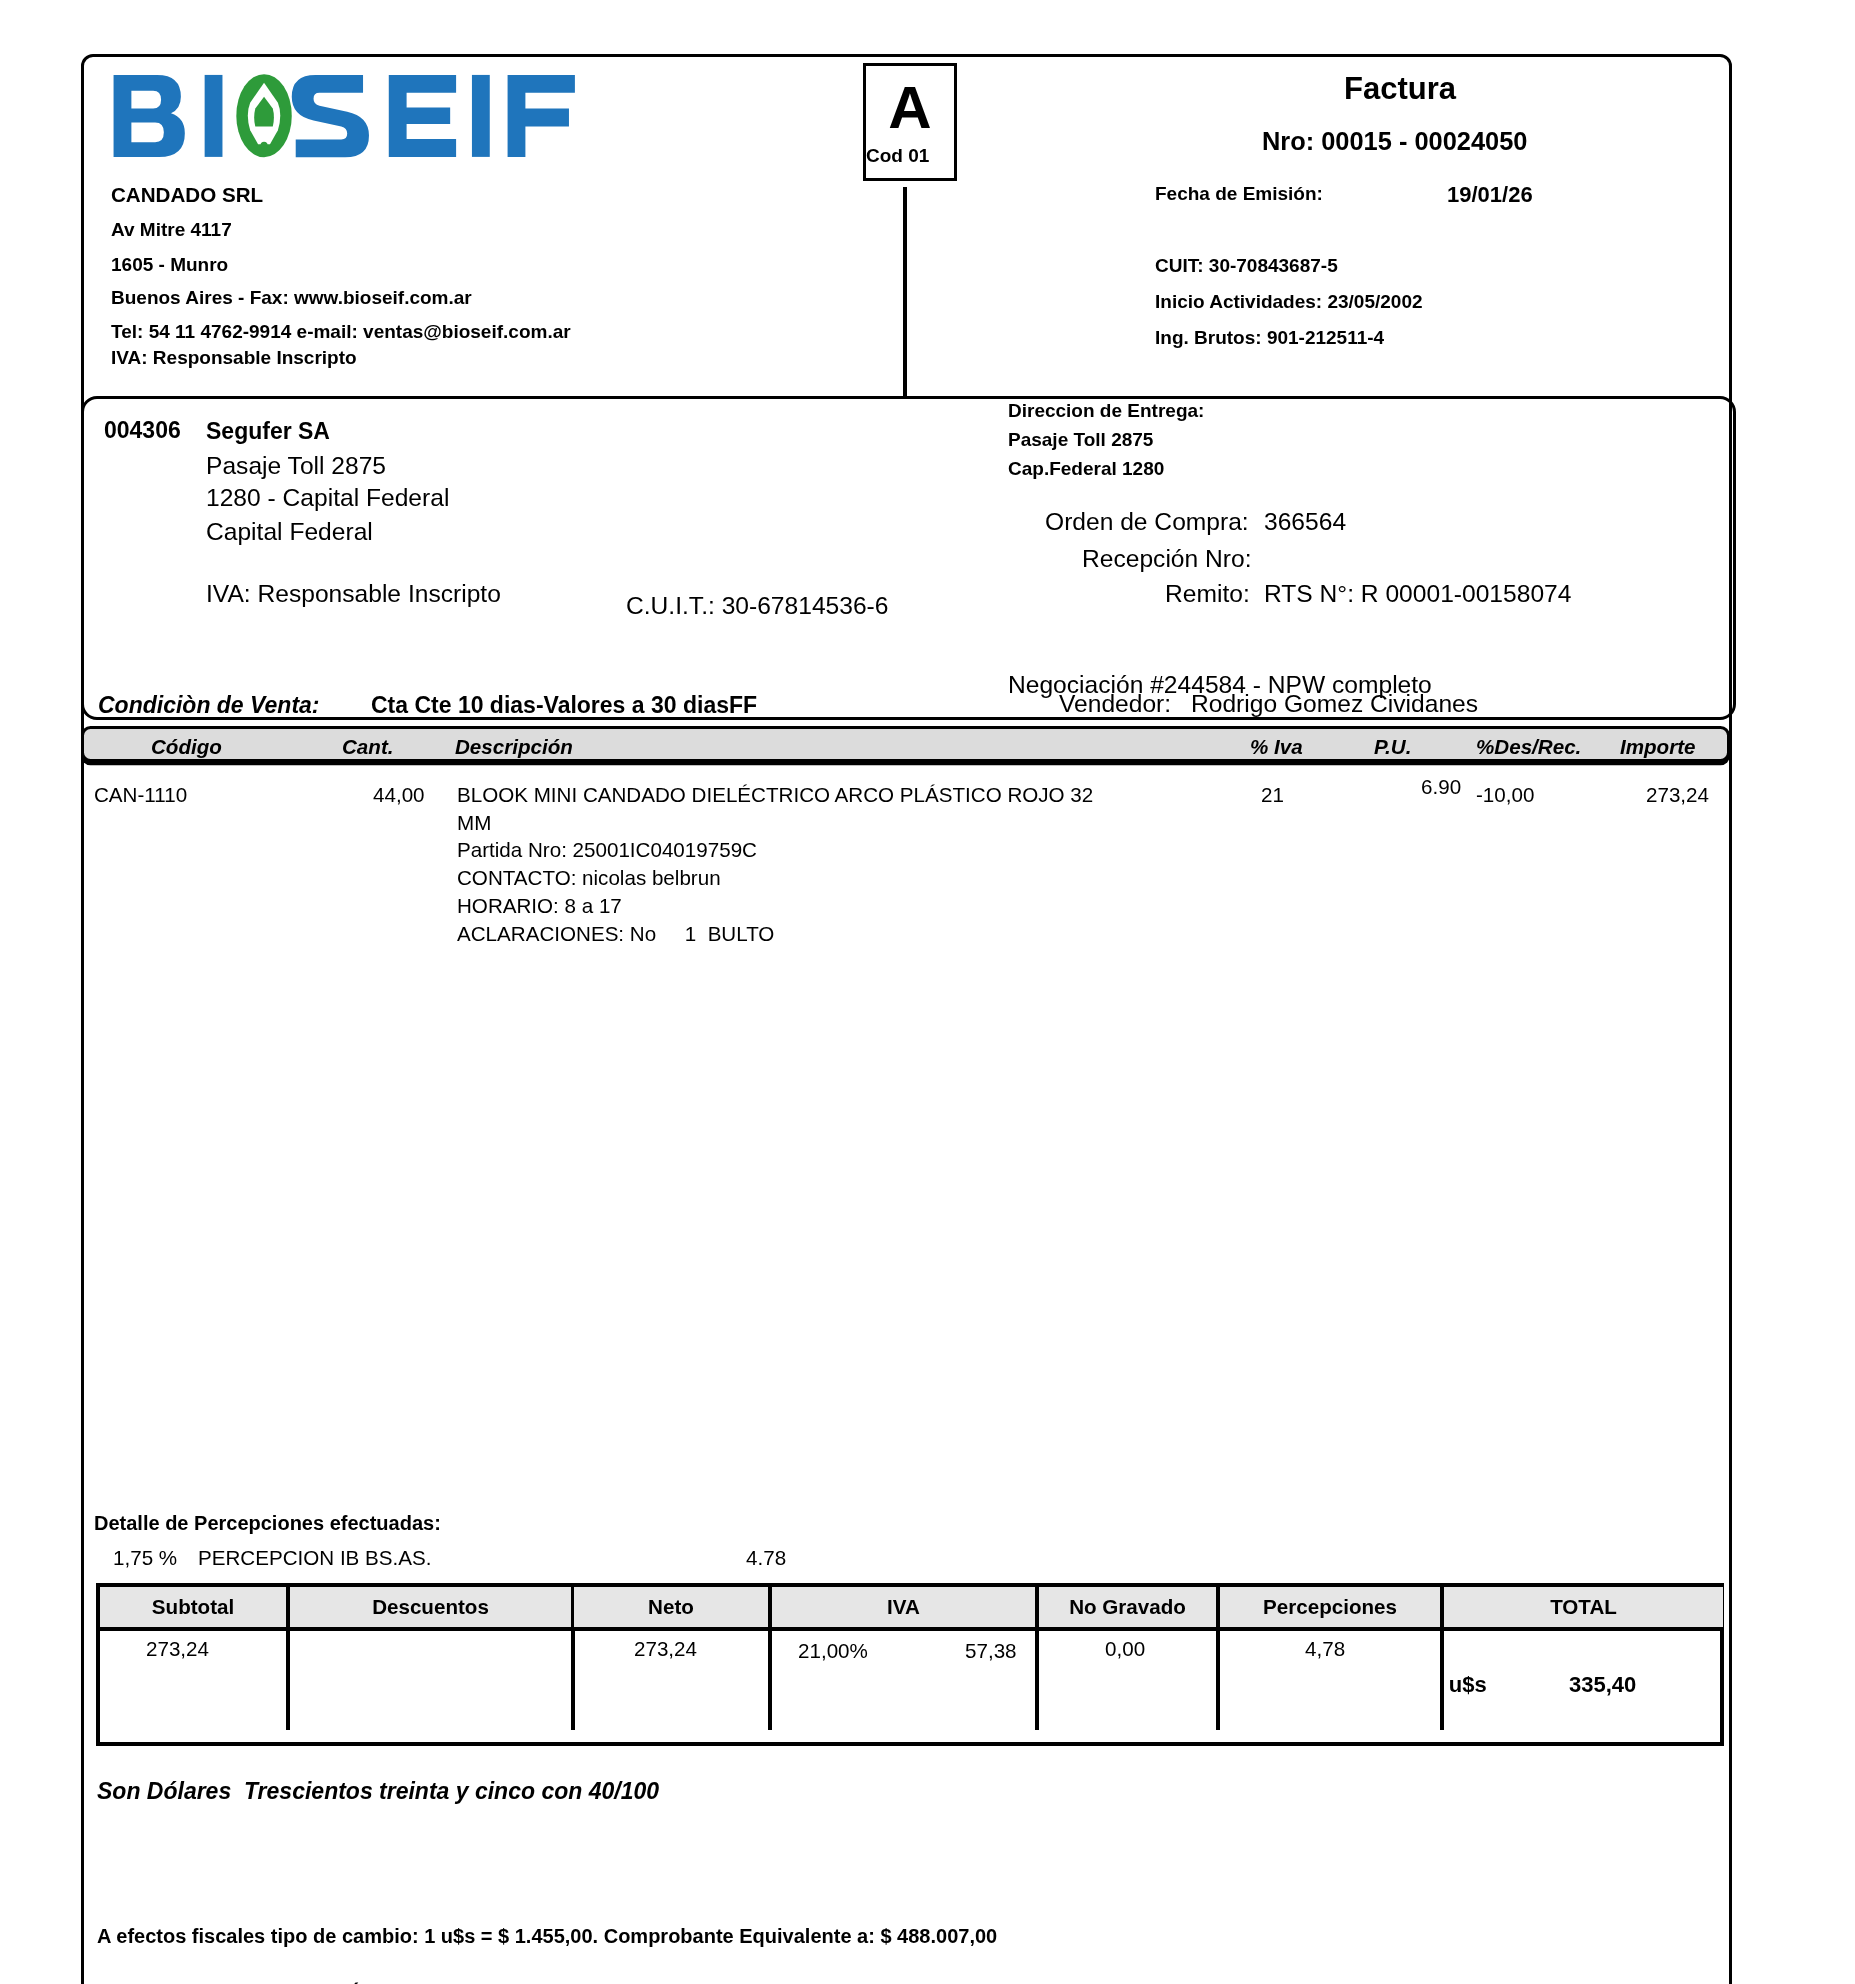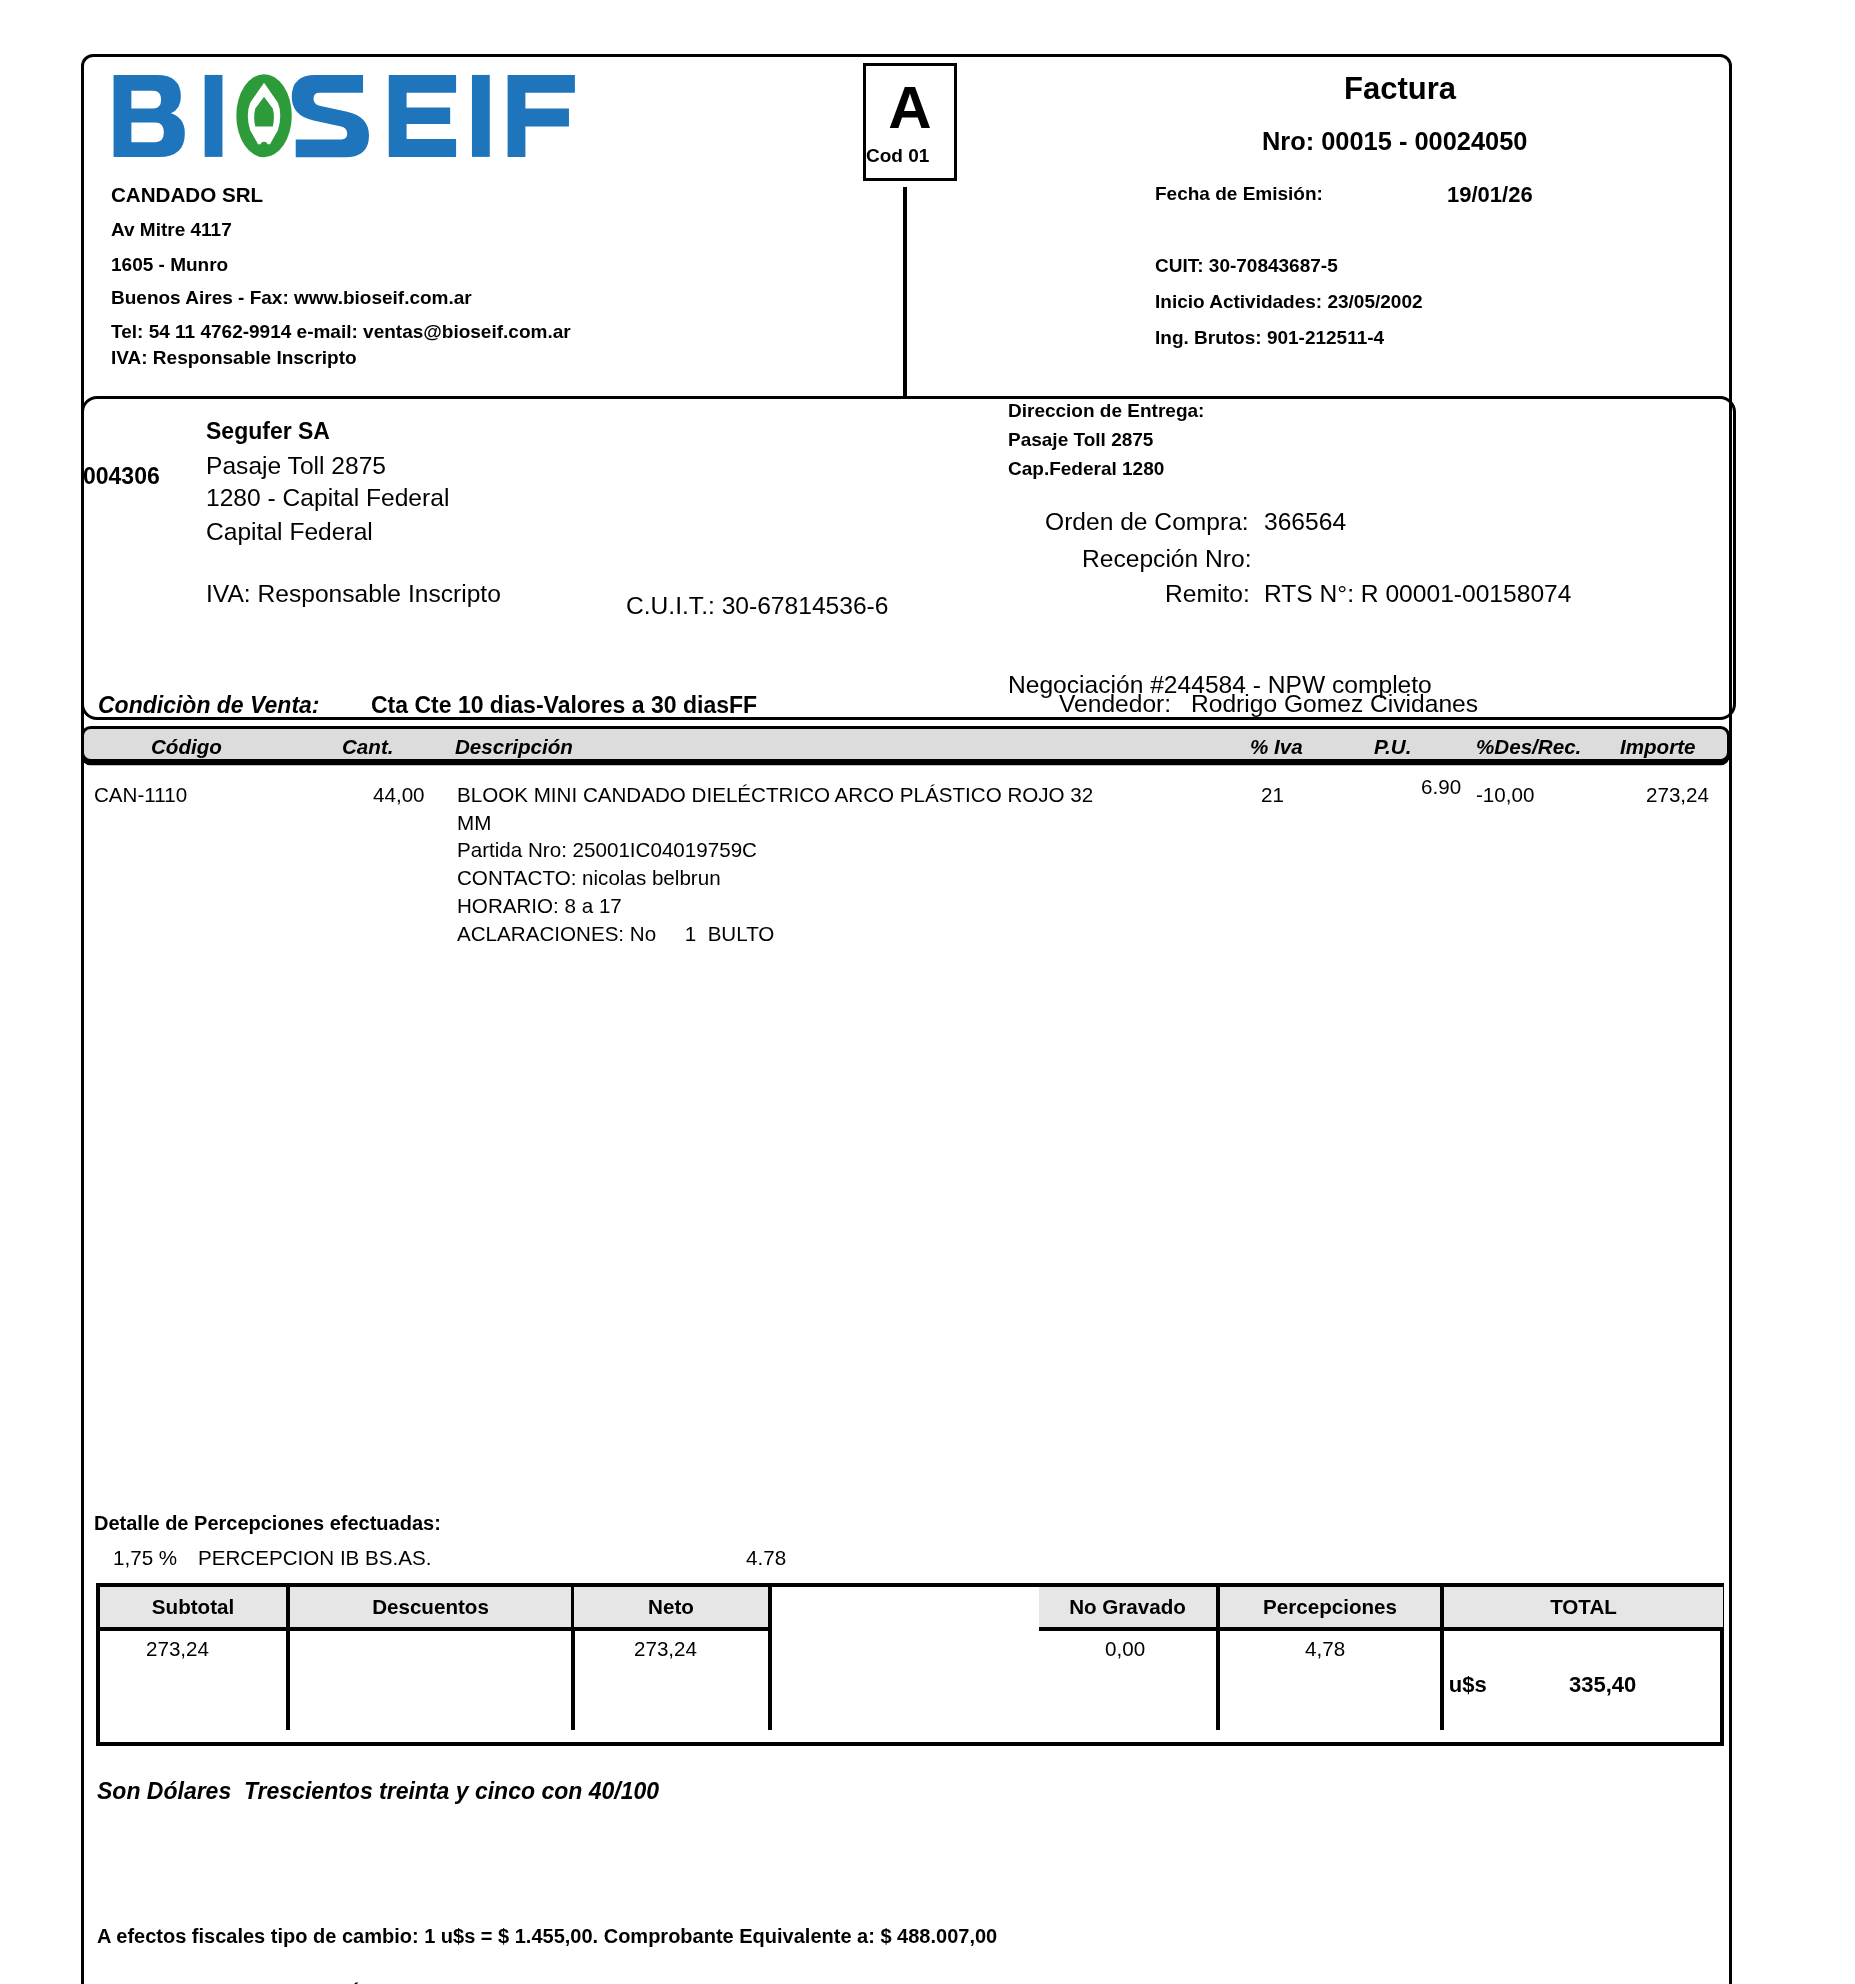--- a/index.html
+++ b/index.html
@@ -79,21 +79,21 @@
 <div class="abs b" style="left:1344px;top:71px;font-size:31px;">Factura</div>
 <div class="abs b" style="left:1262px;top:127px;font-size:25.4px;">Nro: 00015 - 00024050</div>
 <div class="abs b" style="left:1155px;top:183px;font-size:19px;">Fecha de Emisión:</div>
 <div class="abs b" style="left:1447px;top:182px;font-size:22px;">19/01/26</div>
 <div class="abs b" style="left:1155px;top:255px;font-size:19px;">CUIT: 30-70843687-5</div>
 <div class="abs b" style="left:1155px;top:291px;font-size:19px;">Inicio Actividades: 23/05/2002</div>
 <div class="abs b" style="left:1155px;top:327px;font-size:19px;">Ing. Brutos: 901-212511-4</div>
 
 <div class="clientbox"></div>
 
-<div class="abs b f58" style="left:83px;top:417px;margin-top:46px;">004306</div>
+<div class="abs b f58" style="left:104px;top:417px;">004306</div>
 <div class="abs b f58" style="left:206px;top:418px;">Segufer SA</div>
 <div class="abs f62" style="left:206px;top:452px;">Pasaje Toll 2875</div>
 <div class="abs f62" style="left:206px;top:484px;">1280 - Capital Federal</div>
 <div class="abs f62" style="left:206px;top:518px;">Capital Federal</div>
 <div class="abs f62" style="left:206px;top:580px;">IVA: Responsable Inscripto</div>
 <div class="abs f62" style="left:626px;top:592px;">C.U.I.T.: 30-67814536-6</div>
 <div class="abs b i f58" style="left:98px;top:692px;">Condiciòn de Venta:</div>
 <div class="abs b f58" style="left:371px;top:692px;">Cta Cte 10 dias-Valores a 30 diasFF</div>
 
 <div class="abs b" style="left:1008px;top:400px;font-size:19px;">Direccion de Entrega:</div>
@@ -146,20 +146,25 @@
     <div class="val" style="left:46px;">273,24</div>
   </div>
   <div class="col" style="left:190px;width:285px;">
     <div class="hdr">Descuentos</div>
     <div class="val" style="left:40px;"></div>
   </div>
   <div class="col" style="left:474px;width:198px;">
     <div class="hdr">Neto</div>
     <div class="val" style="left:60px;">273,24</div>
   </div>
+  <div class="col" style="left:672px;width:267px;">
+    <div class="hdr">IVA</div>
+    <div class="val" style="left:26px;top:52px;">21,00%</div>
+    <div class="val" style="left:193px;top:52px;">57,38</div>
+  </div>
   <div class="col" style="left:939px;width:181px;">
     <div class="hdr">No Gravado</div>
     <div class="val" style="left:66px;">0,00</div>
   </div>
   <div class="col" style="left:1120px;width:224px;">
     <div class="hdr">Percepciones</div>
     <div class="val" style="left:85px;">4,78</div>
   </div>
   <div class="col" style="left:1344px;width:279px;">
     <div class="hdr">TOTAL</div>

